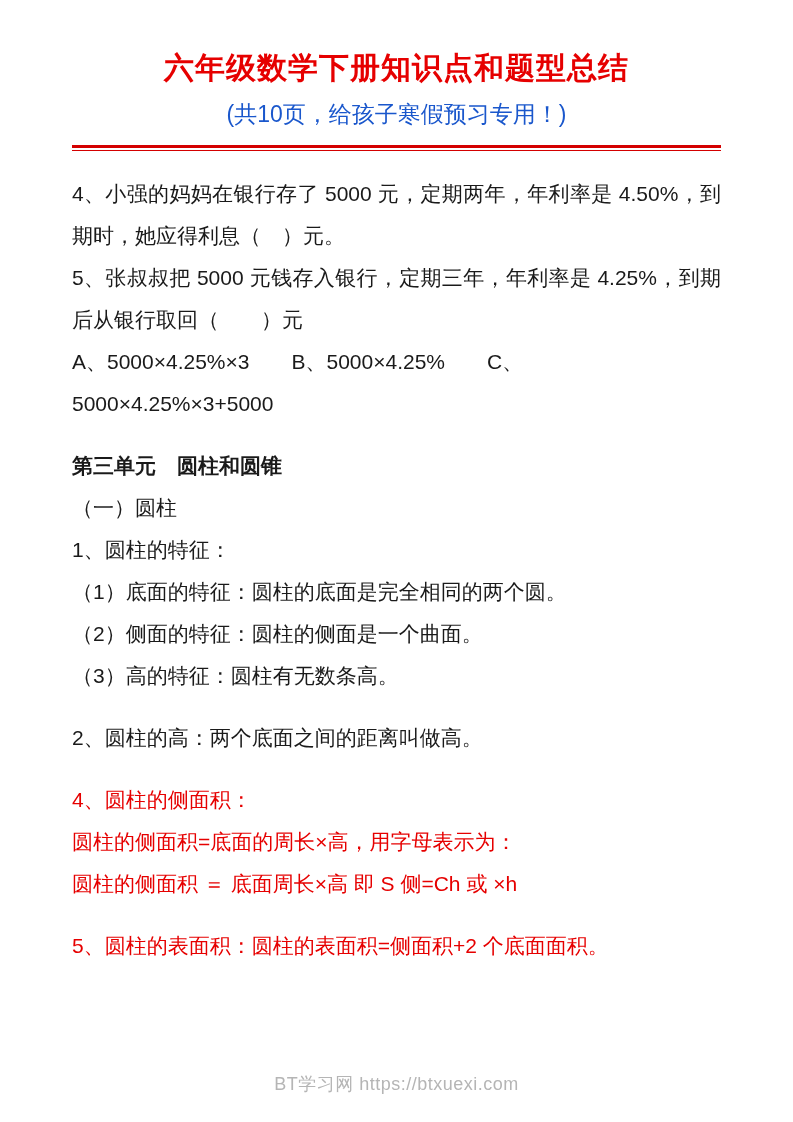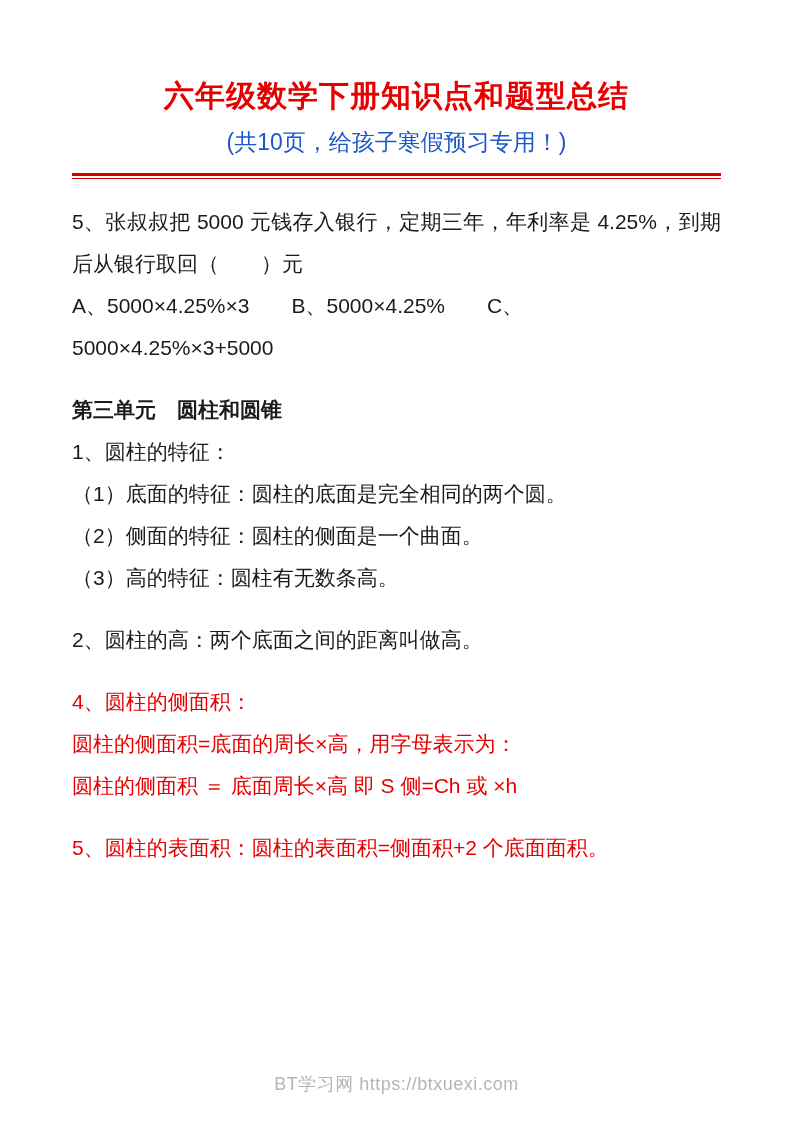--- a/index.html
+++ b/index.html
@@ -8,21 +8,21 @@
     background: #ffffff;
     font-family: "Liberation Sans", "DejaVu Sans", sans-serif;
   }
   .page {
     position: relative;
     width: 793px;
     height: 1122px;
     margin: 0 auto;
     background: #ffffff;
     box-sizing: border-box;
-    padding: 76px 72px 0 72px;
+    padding: 48px 72px 0 72px;
     overflow: hidden;
   }
   .title {
     margin: 0;
     text-align: center;
     font-size: 30px;
     line-height: 39px;
     font-weight: 700;
     color: #e60000;
     letter-spacing: 1px;
@@ -73,25 +73,27 @@
 
 <div class="page">
 
   <h1 class="title">六年级数学下册知识点和题型总结</h1>
 
   <div class="subtitle">(共10页，给孩子寒假预习专用！)</div>
 
   <div class="divider"></div>
 
   <div class="content">
+    <p class="just">4、小强的妈妈在银行存了 5000 元，定期两年，年利率是 4.50%，到期时，她应得利息（　）元。</p>
     <p class="just">5、张叔叔把 5000 元钱存入银行，定期三年，年利率是 4.25%，到期后从银行取回（　　）元</p>
     <p>A、5000×4.25%×3　　B、5000×4.25%　　C、5000×4.25%×3+5000</p>
 
     <p class="heading">第三单元　圆柱和圆锥</p>
 
+    <p>（一）圆柱</p>
     <p>1、圆柱的特征：</p>
     <p class="just">（1）底面的特征：圆柱的底面是完全相同的两个圆。</p>
     <p class="just">（2）侧面的特征：圆柱的侧面是一个曲面。</p>
     <p class="just">（3）高的特征：圆柱有无数条高。</p>
 
     <p class="just gap-top">2、圆柱的高：两个底面之间的距离叫做高。</p>
 
 
     <p class="red gap-top">4、圆柱的侧面积：</p>
     <p class="red just">圆柱的侧面积=底面的周长×高，用字母表示为：</p>

